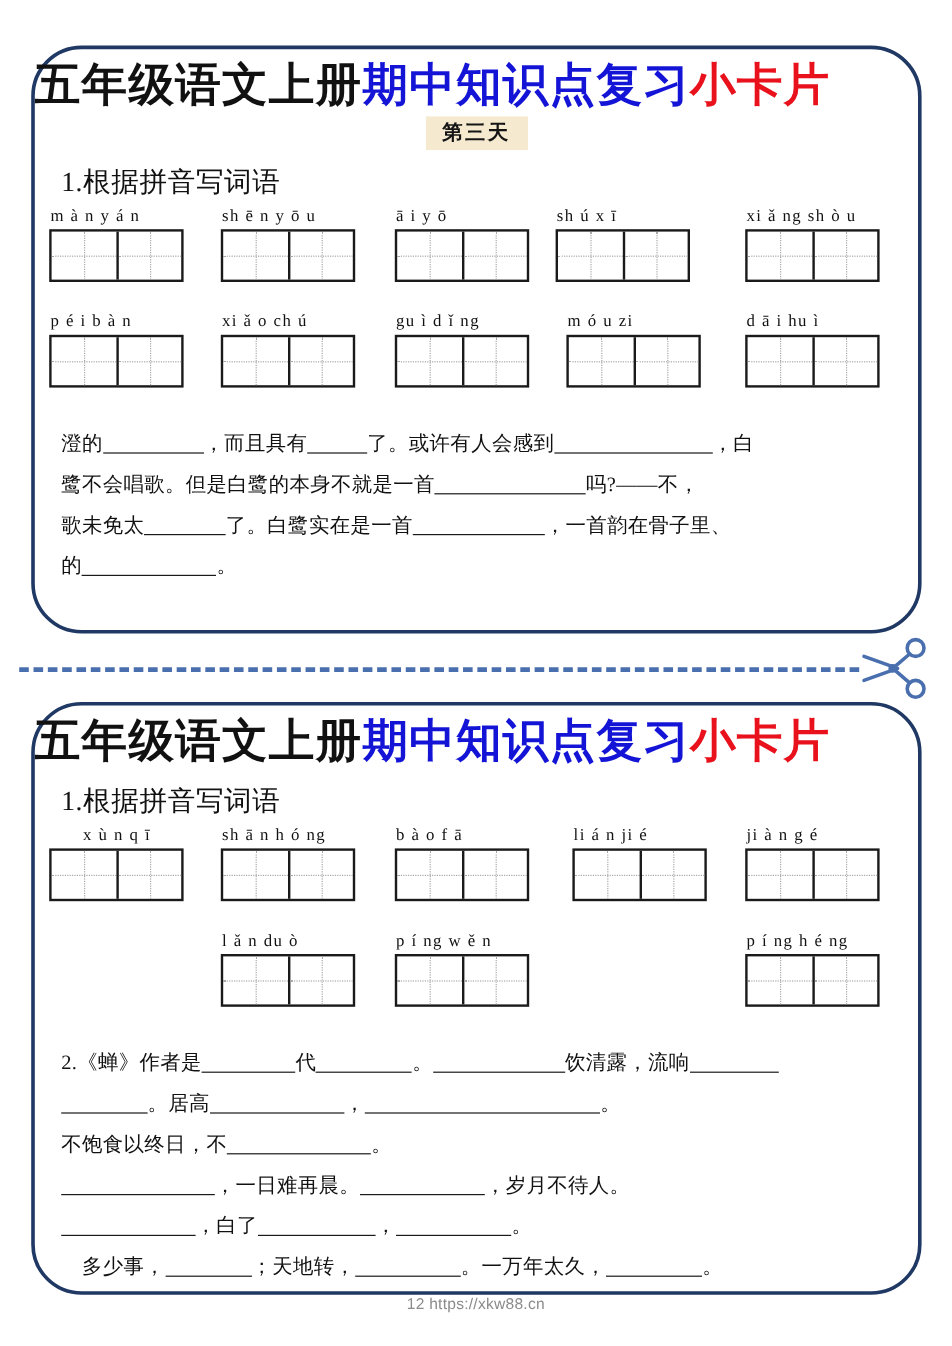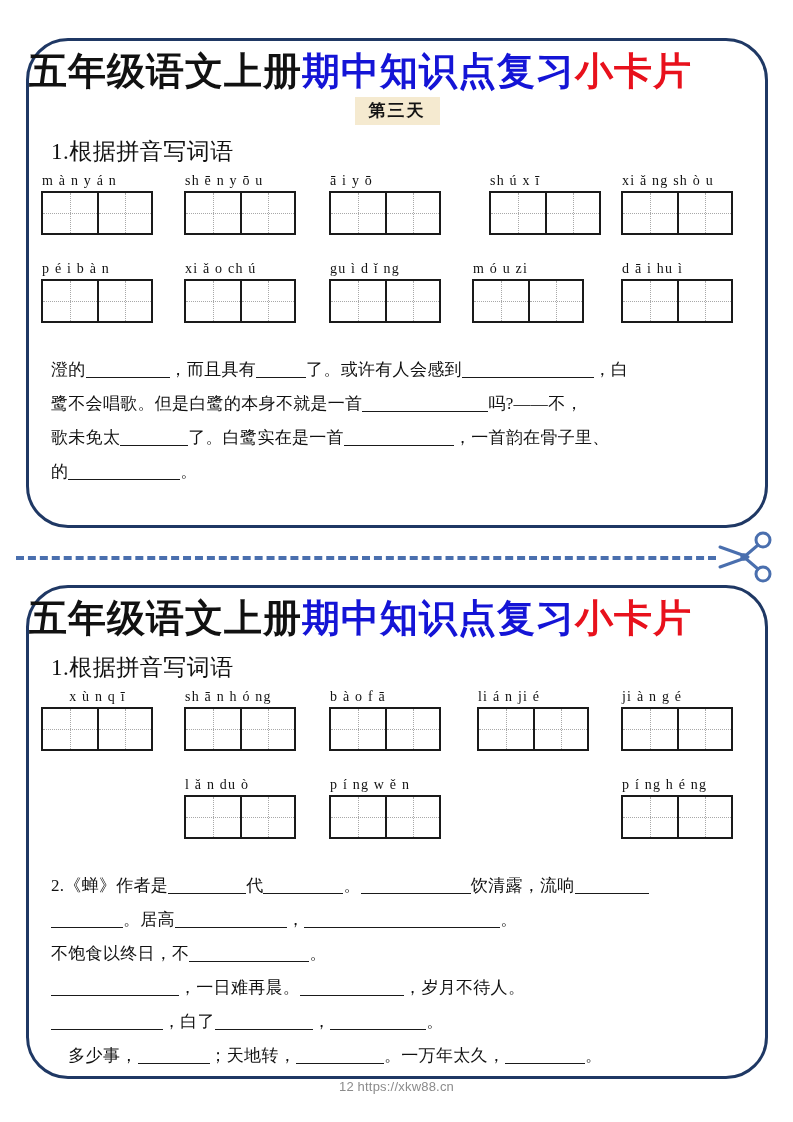--- a/index.html
+++ b/index.html
@@ -207,21 +207,21 @@
             <div class="cell"></div>
           </div>
         </div>
         <div class="word-block" style="left: 300px;">
           <div class="pinyin">ā i   y ō</div>
           <div class="tzg">
             <div class="cell"></div>
             <div class="cell"></div>
           </div>
         </div>
-        <div class="word-block" style="left: 460px;">
+        <div class="word-block" style="left: 434px;">
           <div class="pinyin">sh ú   x ī</div>
           <div class="tzg">
             <div class="cell"></div>
             <div class="cell"></div>
           </div>
         </div>
         <div class="word-block" style="left: 592px;">
           <div class="pinyin">xi ǎ ng sh ò u</div>
           <div class="tzg">
             <div class="cell"></div>

